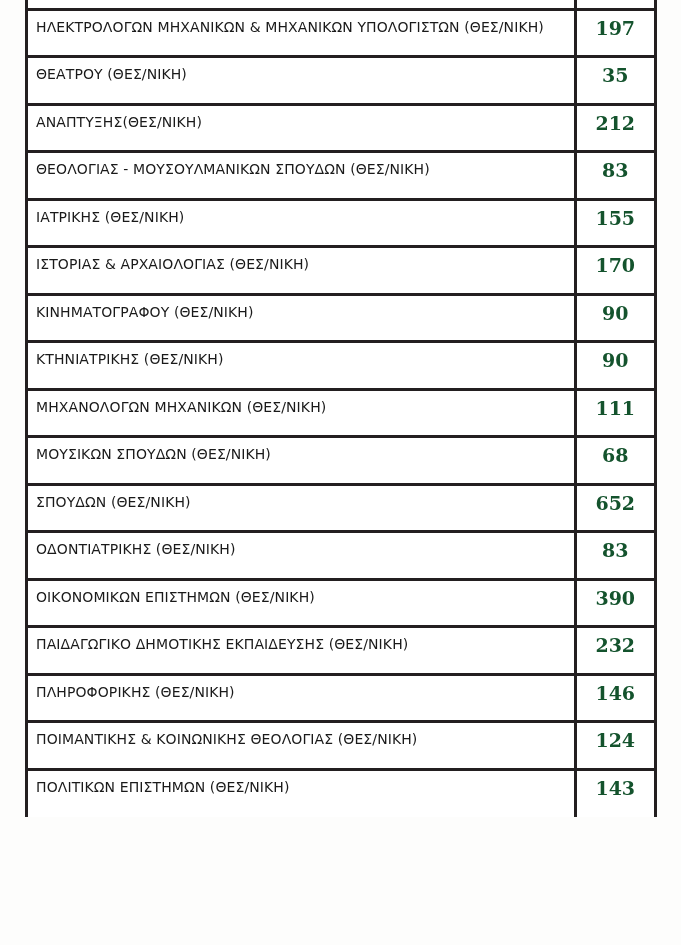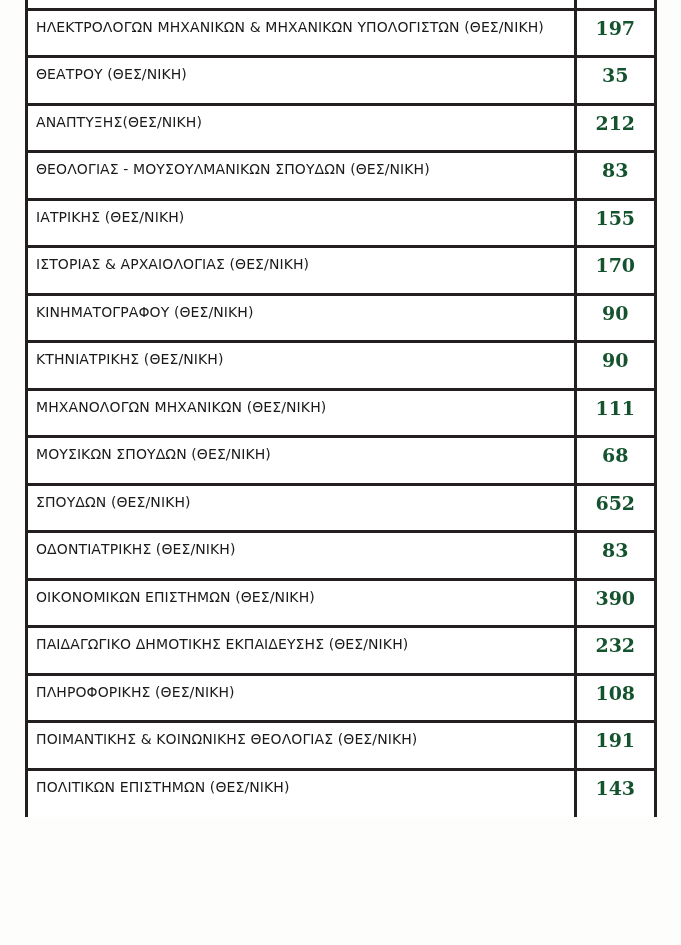--- a/index.html
+++ b/index.html
@@ -227,29 +227,29 @@
               </td>
               <td class="cell-value">
                 <span class="cell-value-text">232</span>
               </td>
             </tr>
             <tr>
               <td class="cell-name">
                 <span class="cell-name-text">ΠΛΗΡΟΦΟΡΙΚΗΣ (ΘΕΣ/ΝΙΚΗ)</span>
               </td>
               <td class="cell-value">
-                <span class="cell-value-text">108</span>
+                <span class="cell-value-text">146</span>
               </td>
             </tr>
             <tr>
               <td class="cell-name">
                 <span class="cell-name-text">ΠΟΙΜΑΝΤΙΚΗΣ &amp; ΚΟΙΝΩΝΙΚΗΣ ΘΕΟΛΟΓΙΑΣ (ΘΕΣ/ΝΙΚΗ)</span>
               </td>
               <td class="cell-value">
-                <span class="cell-value-text">191</span>
+                <span class="cell-value-text">124</span>
               </td>
             </tr>
             <tr>
               <td class="cell-name">
                 <span class="cell-name-text">ΠΟΛΙΤΙΚΩΝ ΕΠΙΣΤΗΜΩΝ (ΘΕΣ/ΝΙΚΗ)</span>
               </td>
               <td class="cell-value">
                 <span class="cell-value-text">143</span>
               </td>
             </tr>

